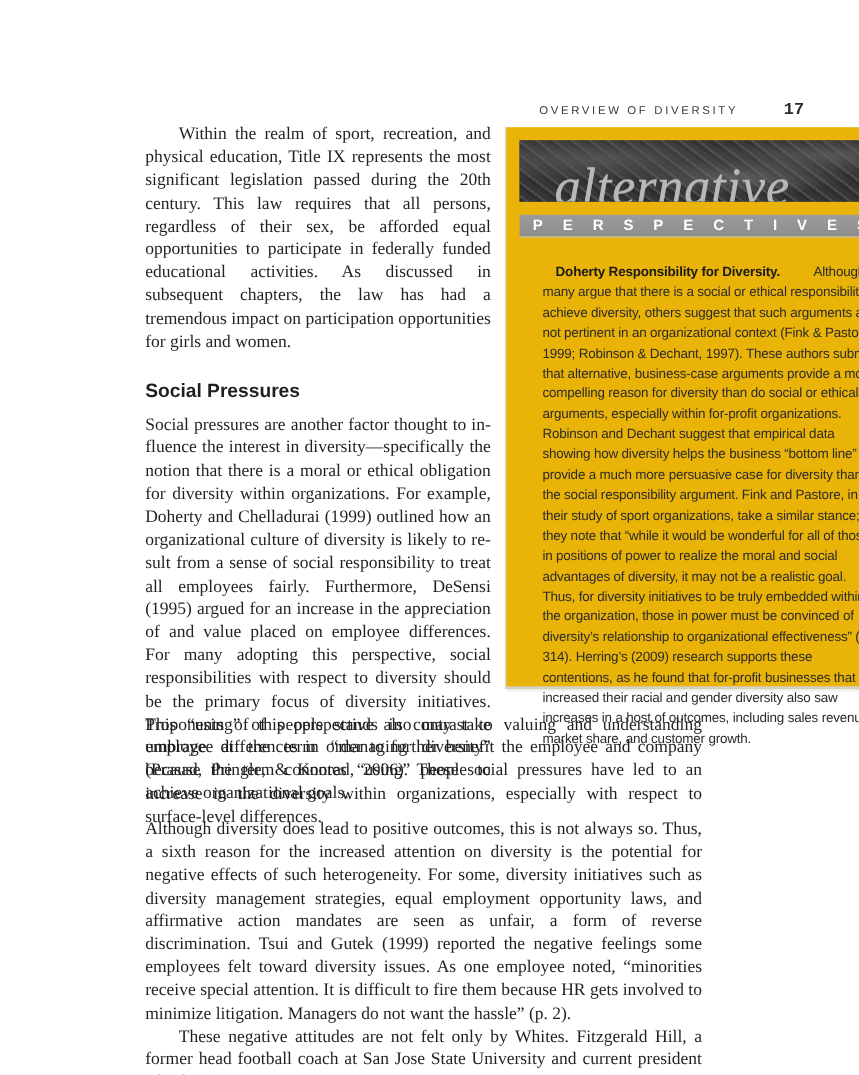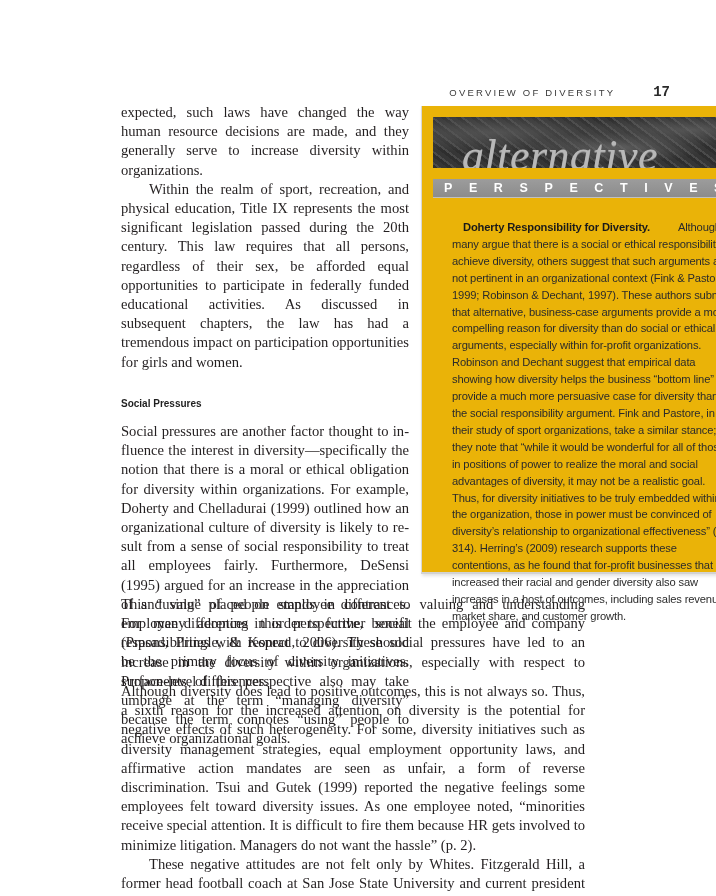--- a/index.html
+++ b/index.html
@@ -24,21 +24,21 @@
     hyphens: manual;
   }
   .body-text p { margin: 0; }
   .indent { text-indent: 28px; }
 
   .left-col { position: absolute; left: 88px; top: 70px; width: 288px; }
   .wide-col { position: absolute; left: 88px; width: 464px; }
 
   .section-heading {
     font-family: "Liberation Sans", "DejaVu Sans", sans-serif;
-    font-weight: bold; font-size: 10px; color: #1f1f1f;
+    font-weight: bold; font-size: 16px; color: #1f1f1f;
     margin: 0;
   }
 
   
   .alt-box {
     position: absolute; left: 388px; top: 73px; width: 328px; height: 468px;
     background: #eab308;
     border-left: 1px solid #d8d8d8;
     border-bottom: 2px solid #d2d2d2;
     box-shadow: 1px 2px 3px rgba(0,0,0,0.12);
@@ -79,21 +79,20 @@
 </style>
 </head>
 <body>
 
 <div class="running-head">
   <span class="running-title">OVERVIEW OF DIVERSITY</span>
   <span class="page-number">17</span>
 </div>
 
 <div class="left-col body-text">
-  <p>expected, such laws have changed the way human resource decisions are made, and they generally serve to increase diversity within organizations.</p>
   <p class="indent">Within the realm of sport, recreation, and physical education, Title IX represents the most significant legislation passed during the 20th cen­tury. This law requires that all persons, regardless of their sex, be afforded equal opportunities to participate in federally funded educational activi­ties. As discussed in subsequent chapters, the law has had a tremendous impact on participation opportunities for girls and women.</p>
   <h3 class="section-heading" style="margin-top:22px;margin-bottom:9px;">Social Pressures</h3>
   <p>Social pressures are another factor thought to in­fluence the interest in diversity—specifically the notion that there is a moral or ethical obligation for diversity within organizations. For example, Doherty and Chelladurai (1999) outlined how an organizational culture of diversity is likely to re­sult from a sense of social responsibility to treat all employees fairly. Furthermore, DeSensi (1995) argued for an increase in the appreciation of and value placed on employee differences. For many adopting this perspective, social responsibilities with respect to diversity should be the primary focus of diversity initiatives. Proponents of this perspective also may take umbrage at the term “managing diversity” because the term connotes “using” people to achieve organizational goals.</p>
 </div>
 
 <div class="wide-col body-text" style="top:562px;">
   <p>This “using” of people stands in contrast to valuing and understanding employee differences in order to further benefit the employee and company (Prasad, Pringle, &amp; Konrad, 2006). These social pressures have led to an increase in the diversity within organizations, especially with respect to surface-level differences.</p>
 </div>
 
 <div class="wide-col body-text" style="top:649px;">

